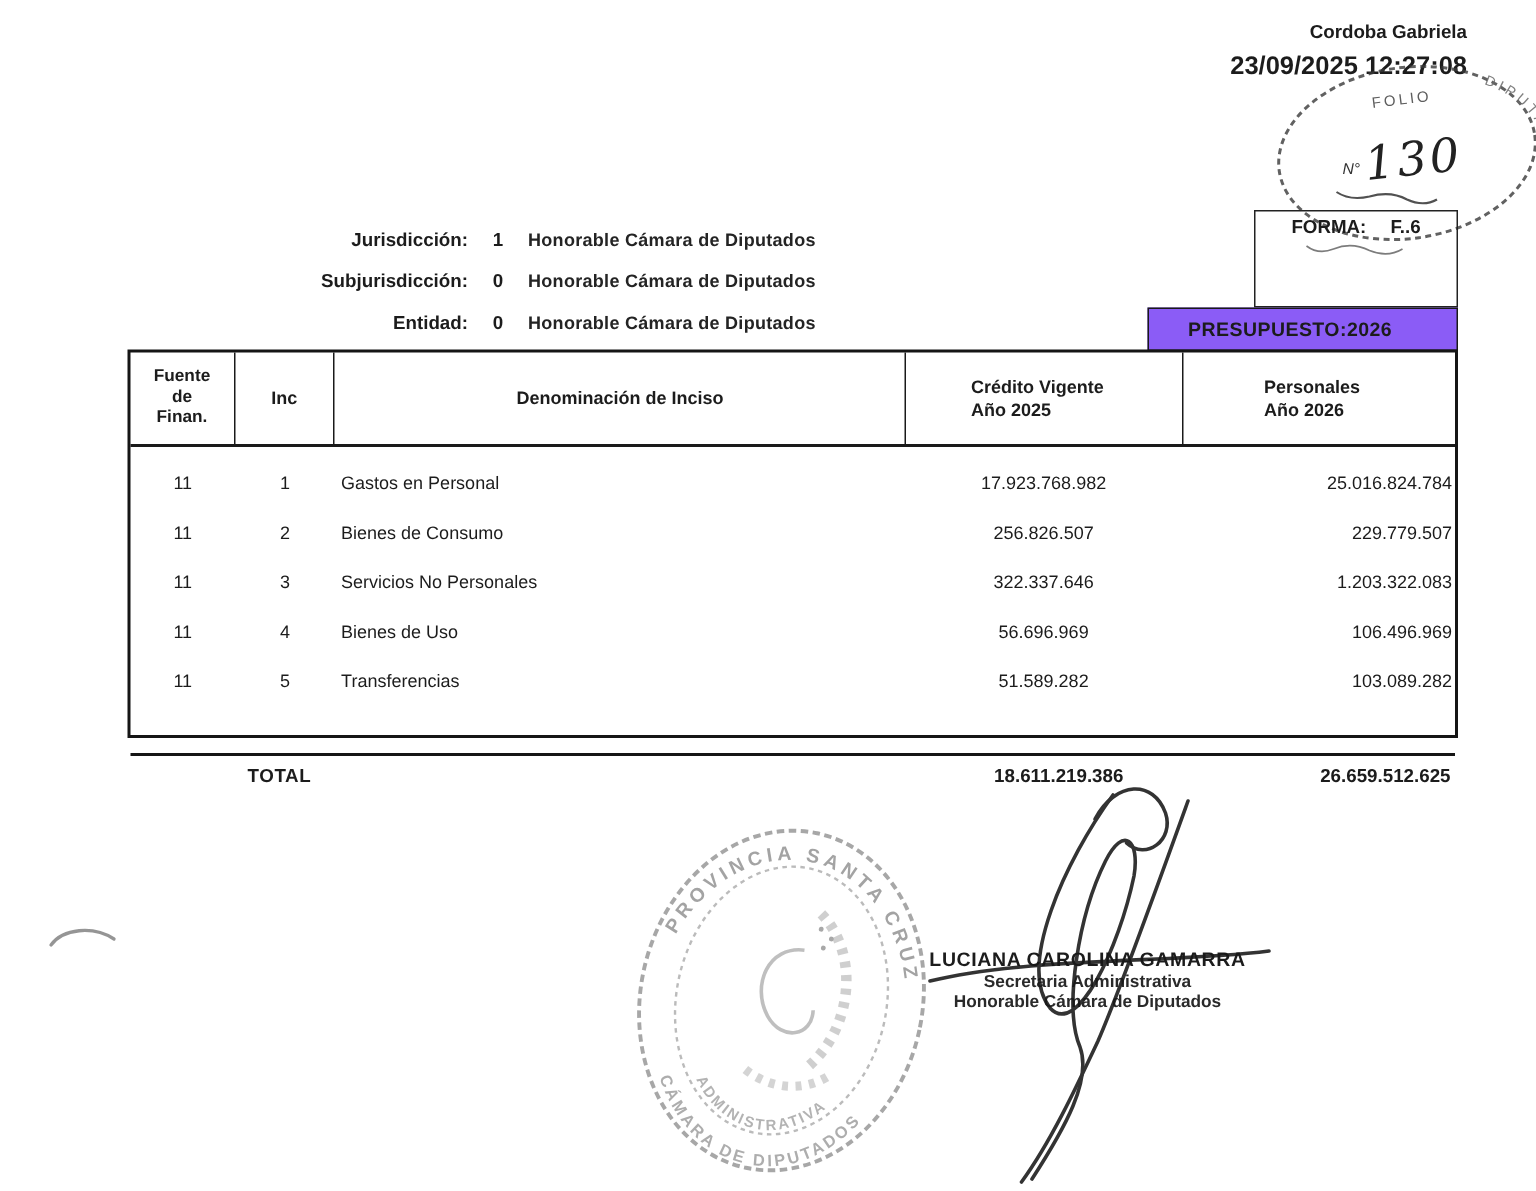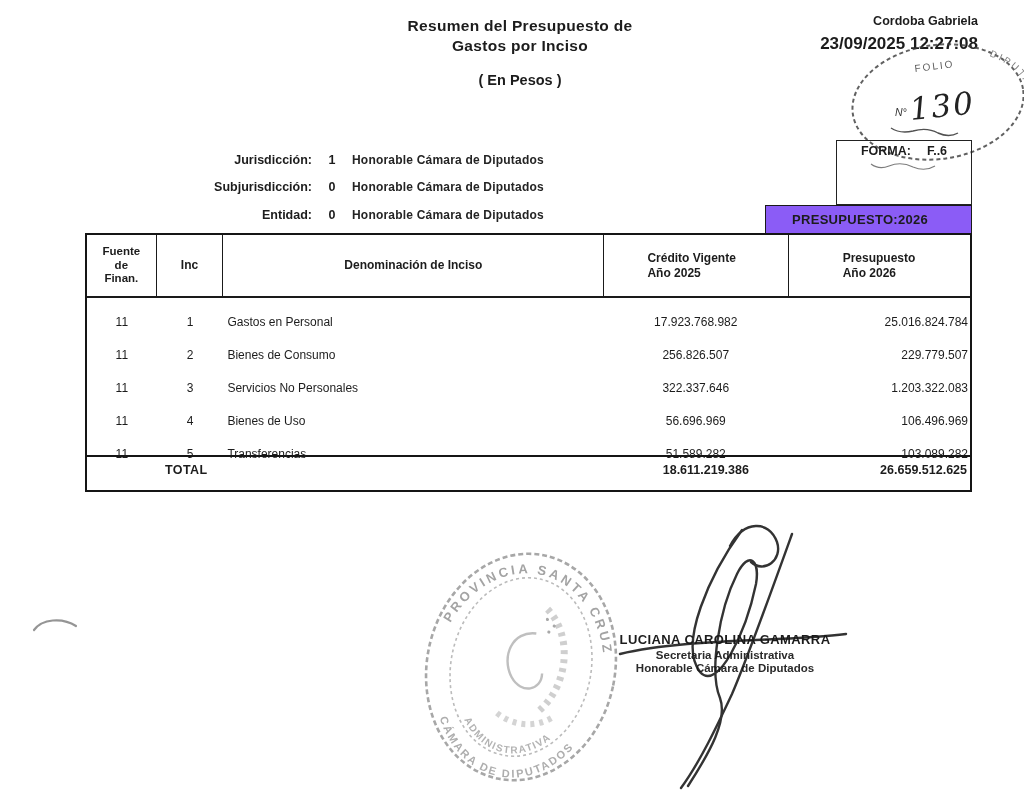--- a/index.html
+++ b/index.html
@@ -56,21 +56,21 @@
     border: 2.4px solid #151515; box-sizing: border-box; background: transparent;
   }
   .thead { display: flex; height: 63px; border-bottom: 2px solid #1a1a1a; box-sizing: border-box; }
   .th { box-sizing: border-box; display: flex; flex-direction: column; justify-content: center; font-weight: 700; font-size: 12px; line-height: 15px; }
   .th.c1 { width: 70px;  border-right: 1.8px solid #1a1a1a; text-align: center; font-size: 11.5px; line-height: 13.5px; }
   .th.c2 { width: 67px;  border-right: 1.8px solid #1a1a1a; text-align: center; }
   .th.c3 { width: 383px; border-right: 1.8px solid #1a1a1a; text-align: center; }
   .th.c4 { width: 185px; border-right: 1.8px solid #1a1a1a; padding-left: 43px; }
   .th.c5 { width: 182px; padding-left: 54px; }
 
-  .tbody { height: 157px; padding-top: 7px; box-sizing: border-box; border-radius: 25px; }
+  .tbody { height: 204px; padding-top: 7px; box-sizing: border-box; border-radius: 25px; }
   .trow { display: flex; align-items: center; height: 33.2px; font-size: 12px; }
   .cell { box-sizing: border-box; }
   .cell.ff  { width: 70px;  text-align: center; }
   .cell.inc { width: 67px;  text-align: center; }
   .cell.den { width: 383px; padding-left: 4px; }
   .cell.cv  { width: 185px; text-align: center; padding-right: 2px; }
   .cell.pg  { width: 182px; text-align: right; padding-right: 2px; }
 
   .trow.total { height: 25px; border-top: 2.6px solid #151515; font-weight: 700; font-size: 12.5px; align-items: center; }
   .trow.total .tlabel { width: 520px; padding-left: 78px; box-sizing: border-box; letter-spacing: .4px; }
@@ -84,25 +84,20 @@
   .signer .sr { font-size: 11.5px; font-weight: 700; color: #2a2a2a; margin-top: 2px; }
   .signer .so { font-size: 11.5px; font-weight: 700; color: #2a2a2a; margin-top: 1px; }
   .scribble { position: absolute; left: 560px; top: 512px; }
   .margin-mark { position: absolute; left: 30px; top: 610px; }
 </style>
 </head>
 <body>
 
 <div class="page">
 
-  <div class="doc-title">
-    <div class="t1">Resumen del Presupuesto de</div>
-    <div class="t2">Gastos por Inciso</div>
-    <div class="unit">( En Pesos )</div>
-  </div>
 
   <div class="sig-head">
     <div class="nm">Cordoba Gabriela</div>
     <div class="dt">23/09/2025 12:27:08</div>
   </div>
 
   <svg class="folio-stamp" width="180" height="122" viewBox="0 0 180 122">
     <ellipse cx="93" cy="62" rx="86" ry="57" fill="none" stroke="#3a3a3a" stroke-width="2" stroke-dasharray="4 3" opacity="0.8" transform="rotate(-8 93 62)"></ellipse>
     <path id="stampEdgePath" d="M 136,14 A 66 50 0 0 1 172,92" fill="none" stroke="none"></path>
     <text font-size="9.5" fill="#6a6a6a" letter-spacing="2.5" opacity="0.85" font-family="Liberation Sans, sans-serif">
@@ -154,21 +149,21 @@
         <span>Inc</span>
       </div>
       <div class="th c3">
         <span>Denominación de Inciso</span>
       </div>
       <div class="th c4">
         <span>Crédito Vigente</span>
         <span>Año  2025</span>
       </div>
       <div class="th c5">
-        <span>Presupuesto</span>
+        <span>Personales</span>
         <span>Año 2026</span>
       </div>
     </div>
 
     <div class="tbody">
       <div class="trow">
         <div class="cell ff">11</div>
         <div class="cell inc">1</div>
         <div class="cell den">Gastos en Personal</div>
         <div class="cell cv">17.923.768.982</div>

